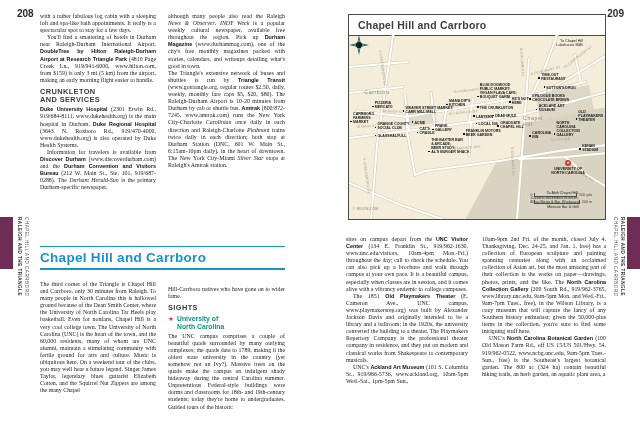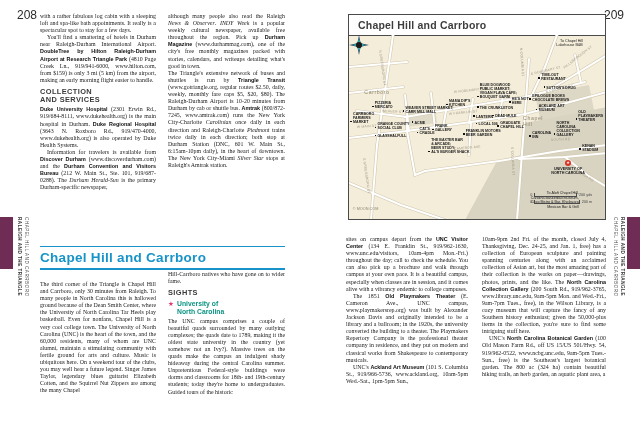--- a/index.html
+++ b/index.html
@@ -1,38 +1,38 @@
 <!DOCTYPE html>
 <html><head>
 <meta charset="utf-8">
 <style>
   html,body{margin:0;padding:0;background:#e8e8e8;}
   #canvas{position:relative;width:640px;height:436px;background:#ffffff;overflow:hidden;
           font-family:"Liberation Serif","DejaVu Serif",serif;color:#222;}
   .pagenum{position:absolute;font-family:"Liberation Sans","DejaVu Sans",sans-serif;
-           font-weight:normal;font-size:12px;color:#2b2b2b;}
+           font-weight:bold;font-size:10px;color:#2b2b2b;}
   #pagenum-left{left:17px;top:8px;}
   #pagenum-right{right:16px;top:8px;}
 
   
   .tab{position:absolute;top:217px;width:13px;height:52px;background:#6f2c55;}
   #tab-left{left:0;}
   #tab-right{right:0;}
   .vtext{position:absolute;top:217px;height:170px;font-family:"Liberation Sans","DejaVu Sans",sans-serif;
          font-size:4.6px;letter-spacing:.5px;color:#4a4a4a;line-height:7.5px;}
   #vtext-left{left:15px;writing-mode:vertical-lr;}
   #vtext-right{right:14px;writing-mode:vertical-rl;}
   .vtext .l1{font-weight:bold;color:#3a3a3a;}
 
   
   .col{position:absolute;overflow:hidden;}
   #l-col1{left:40px;top:13px;width:116px;height:232px;}
   #l-col2{left:168px;top:13px;width:117px;height:232px;}
   #l-sec1{left:40px;top:281px;width:116px;height:142px;}
-  #l-sec2{left:168px;top:271px;width:117px;height:142px;}
+  #l-sec2{left:168px;top:286px;width:117px;height:142px;}
   #r-col1{left:346px;top:236px;width:122px;height:187px;}
   #r-col2{left:482px;top:236px;width:124px;height:187px;}
 
   .para{font-size:5.9px;line-height:7.1px;text-align:justify;margin:0;}
   .para.ind{text-indent:7px;}
   .para b{font-family:"Liberation Sans","DejaVu Sans",sans-serif;font-weight:bold;font-size:5.4px;color:#111;}
   .subhead{font-family:"Liberation Sans","DejaVu Sans",sans-serif;font-weight:bold;font-size:7.4px;
            line-height:8.2px;letter-spacing:.4px;color:#3b3b3b;margin:4px 0 2px;white-space:pre-line;}
   .sighthead{font-family:"Liberation Sans","DejaVu Sans",sans-serif;font-weight:bold;font-size:6.8px;
            line-height:7.6px;color:#0a9483;margin:3px 0 2px;white-space:pre-line;position:relative;padding-left:9px;}
@@ -86,21 +86,21 @@
 
   <div class="tab" id="tab-right"></div>
   <div class="vtext" id="vtext-right">
     <span class="l1">RALEIGH AND THE TRIANGLE</span><br>
     <span class="l2">CHAPEL HILL AND CARRBORO</span>
   </div>
 
   <div class="col" id="l-col1">
       <p class="para"><span>with a rather fabulous log cabin with a sleeping loft and spa-like bath appointments. It really is a spectacular spot to stay for a few days.</span></p>
       <p class="para ind"><span>You'll find a smattering of hotels in Durham near Raleigh-Durham International Airport. </span><b>DoubleTree by Hilton Raleigh-Durham Airport at Research Triangle Park</b><span> (4810 Page Creek Ln., 919/941-6000, www.hilton.com, from $159) is only 3 mi (5 km) from the airport, making an early morning flight easier to handle.</span></p>
-      <div class="subhead">COLLECTION
+      <div class="subhead">CRUNKLETON
 AND SERVICES</div>
       <p class="para"><b>Duke University Hospital</b><span> (2301 Erwin Rd., 919/684-8111, www.dukehealth.org) is the main hospital in Durham. </span><b>Duke Regional Hospital</b><span> (3643 N. Roxboro Rd., 919/470-4000, www.dukehealth.org) is also operated by Duke Health Systems.</span></p>
       <p class="para ind"><span>Information for travelers is available from </span><b>Discover Durham</b><span> (www.discoverdurham.com) and the </span><b>Durham Convention and Visitors Bureau</b><span> (212 W. Main St., Ste. 101, 919/687-0288). The </span><i>Durham Herald-Sun</i><span> is the primary Durham-specific newspaper,</span></p>
     </div>
   <div class="col" id="l-col2">
       <p class="para"><span>although many people also read the Raleigh </span><i>News &amp; Observer</i><span>. </span><i>INDY Week</i><span> is a popular weekly cultural newspaper, available free throughout the region. Pick up </span><b>Durham Magazine</b><span> (www.durhammag.com), one of the city's free monthly magazines packed with stories, calendars, and writeups detailing what's good in town.</span></p>
       <p class="para"><span>The Triangle's extensive network of buses and shuttles is run by </span><b>Triangle Transit</b><span> (www.gotriangle.org, regular routes $2.50, daily, weekly, monthly fare caps $5, $20, $80). The Raleigh-Durham Airport is 10-20 minutes from Durham by cab or shuttle bus. </span><b>Amtrak</b><span> (800/872-7245, www.amtrak.com) runs the New York City-Charlotte </span><i>Carolinian</i><span> once daily in each direction and Raleigh-Charlotte </span><i>Piedmont</i><span> trains twice daily in each direction; both stop at Durham Station (DNC, 601 W. Main St., 6:15am-10pm daily), in the heart of downtown. The New York City-Miami </span><i>Silver Star</i><span> stops at Raleigh's Amtrak station.</span></p>
     </div>
 
   <div id="section-band">

